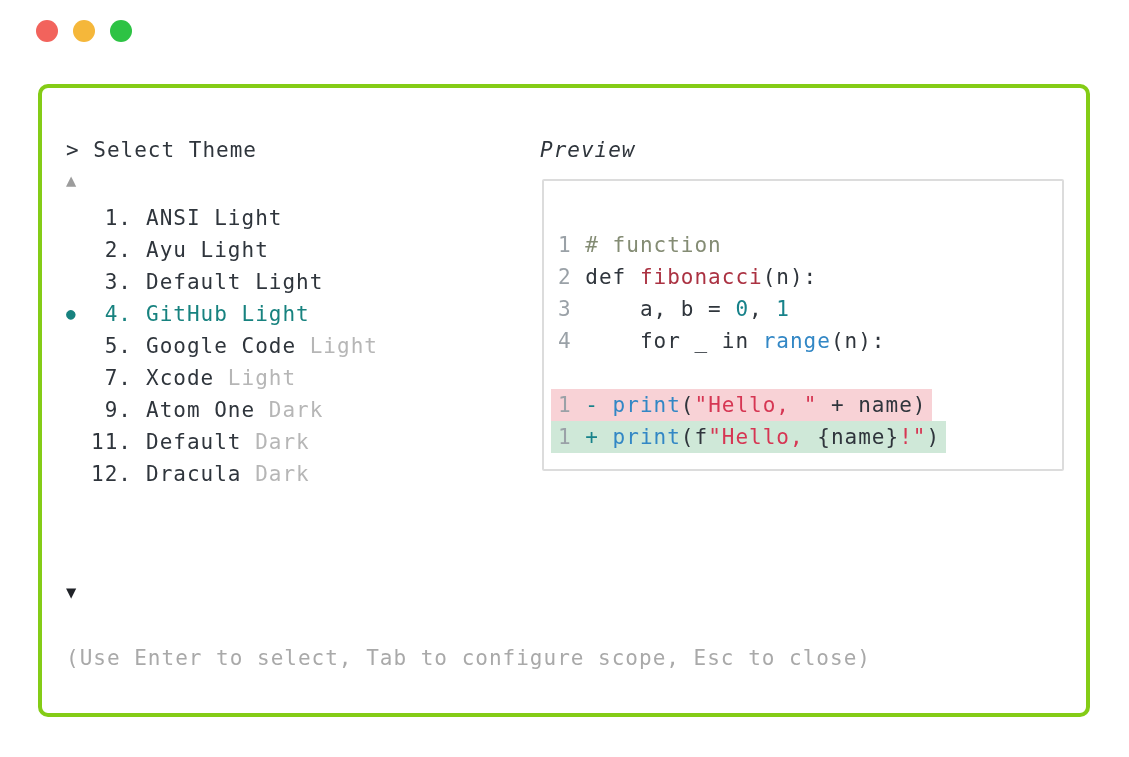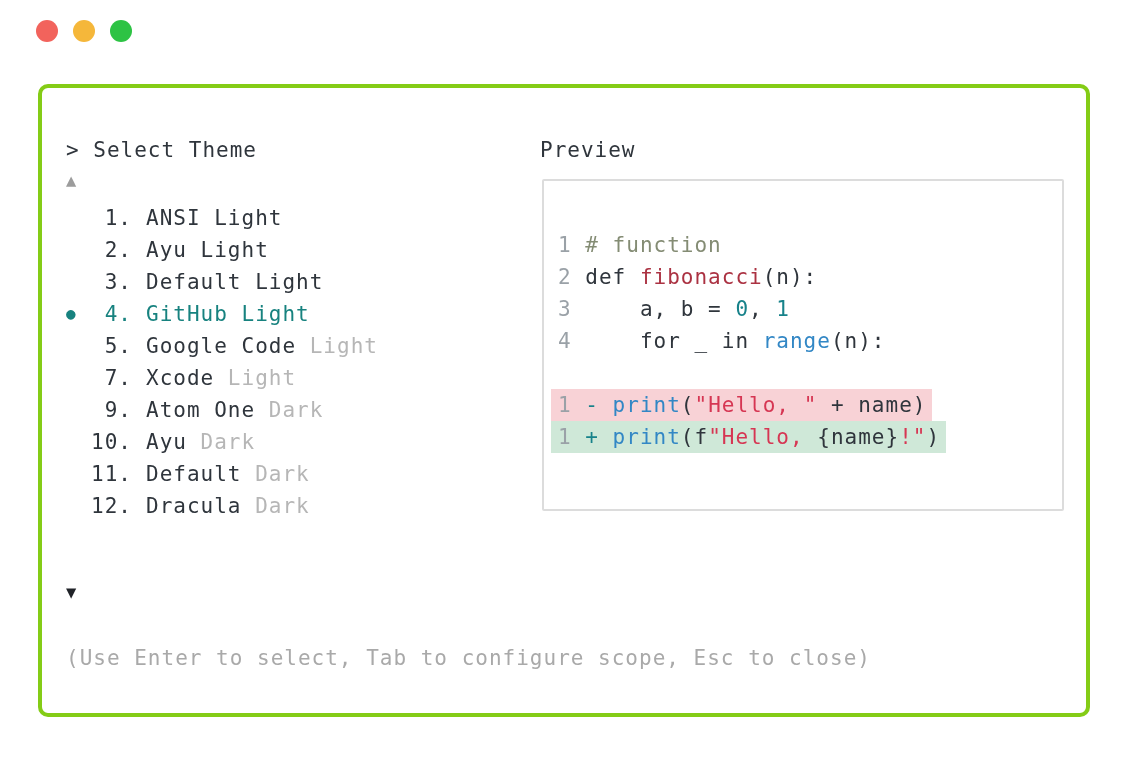--- a/index.html
+++ b/index.html
@@ -18,21 +18,21 @@
     width: 1052px; height: 633px;
     border: 4px solid #84cc16; border-radius: 10px;
     background: #ffffff;
   }
   .dialog-title {
     position: absolute; left: 24px; top: 50px;
     font-size: 21px; letter-spacing: 1px; color: #2f353c; white-space: pre;
   }
   .preview-label {
     position: absolute; left: 498px; top: 50px;
-    font-size: 21px; letter-spacing: 1px; color: #2f353c;
+    font-size: 21px; letter-spacing: 1px; color: #2f353c; font-style: italic;
   }
   .scroll-up {
     position: absolute; left: 24px; top: 82px;
     font-size: 17px; color: #9c9c9c; line-height: 20px;
   }
   .scroll-down {
     position: absolute; left: 24px; top: 494px;
     font-size: 17px; color: #202328; line-height: 20px;
   }
   
@@ -49,21 +49,21 @@
 
   
   .footer-hint {
     position: absolute; left: 24px; top: 558px;
     font-size: 21px; letter-spacing: 1px; color: #a9a9a9; white-space: pre;
   }
 
   
   .preview-box {
     position: absolute; left: 500px; top: 91px;
-    width: 522px; height: 332px;
+    width: 522px; height: 292px;
     border: 2px solid #dcdcdc; border-radius: 2px;
     background: #ffffff; overflow: hidden;
   }
   .code-block { padding: 48px 0 0 14px; }
   .code-line {
     height: 32px; line-height: 32px;
     font-size: 21px; letter-spacing: 1px; white-space: pre; color: var(--syn-plain);
   }
   .line-inner { display: inline-block; }
   .line-inner.removed { background: var(--removed-bg); margin-left: -7px; padding: 0 6px 0 7px; }
@@ -92,21 +92,20 @@
 
   <div class="scroll-up">▲</div>
   <div class="theme-list">
       <div class="theme-row"><span class="row-marker"></span><span class="row-num">1.</span><span class="row-name"><span class="tone-normal">ANSI Light</span></span></div>
       <div class="theme-row"><span class="row-marker"></span><span class="row-num">2.</span><span class="row-name"><span class="tone-normal">Ayu Light</span></span></div>
       <div class="theme-row"><span class="row-marker"></span><span class="row-num">3.</span><span class="row-name"><span class="tone-normal">Default Light</span></span></div>
       <div class="theme-row selected"><span class="row-marker">●</span><span class="row-num">4.</span><span class="row-name"><span class="tone-normal">GitHub Light</span></span></div>
       <div class="theme-row"><span class="row-marker"></span><span class="row-num">5.</span><span class="row-name"><span class="tone-normal">Google Code </span><span class="tone-dim">Light</span></span></div>
       <div class="theme-row"><span class="row-marker"></span><span class="row-num">7.</span><span class="row-name"><span class="tone-normal">Xcode </span><span class="tone-dim">Light</span></span></div>
       <div class="theme-row"><span class="row-marker"></span><span class="row-num">9.</span><span class="row-name"><span class="tone-normal">Atom One </span><span class="tone-dim">Dark</span></span></div>
-      <div class="theme-row"><span class="row-marker"></span><span class="row-num">10.</span><span class="row-name"><span class="tone-normal">Ayu </span><span class="tone-dim">Dark</span></span></div>
       <div class="theme-row"><span class="row-marker"></span><span class="row-num">11.</span><span class="row-name"><span class="tone-normal">Default </span><span class="tone-dim">Dark</span></span></div>
       <div class="theme-row"><span class="row-marker"></span><span class="row-num">12.</span><span class="row-name"><span class="tone-normal">Dracula </span><span class="tone-dim">Dark</span></span></div>
     </div>
   <div class="scroll-down">▼</div>
 
   <div class="preview-box">
     <div class="code-block">
         <div class="code-line"><span class="line-inner"><span class="lineno">1</span> <span class="tok-comment"># function</span></span></div>
         <div class="code-line"><span class="line-inner"><span class="lineno">2</span> <span class="tok-plain">def </span><span class="tok-function">fibonacci</span><span class="tok-plain">(n):</span></span></div>
         <div class="code-line"><span class="line-inner"><span class="lineno">3</span> <span class="tok-plain">    a, b = </span><span class="tok-number">0</span><span class="tok-plain">, </span><span class="tok-number">1</span></span></div>

